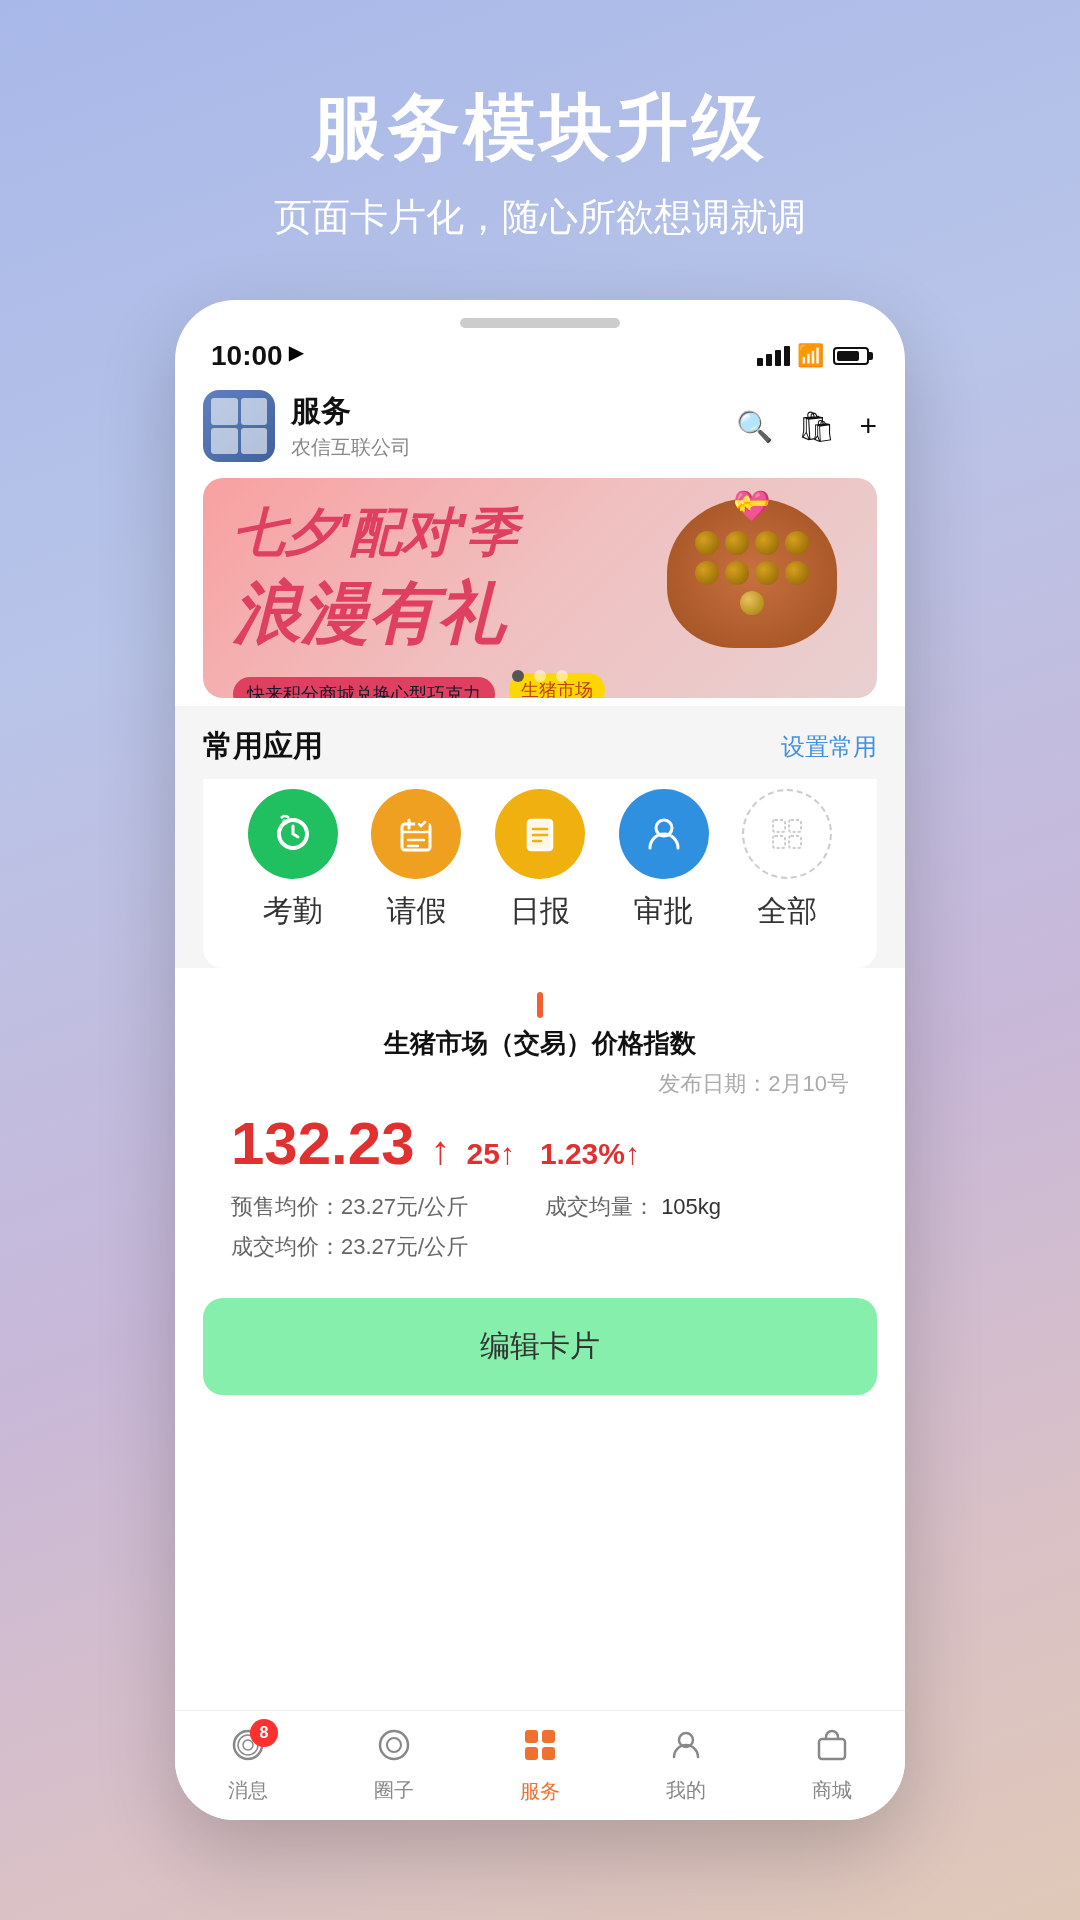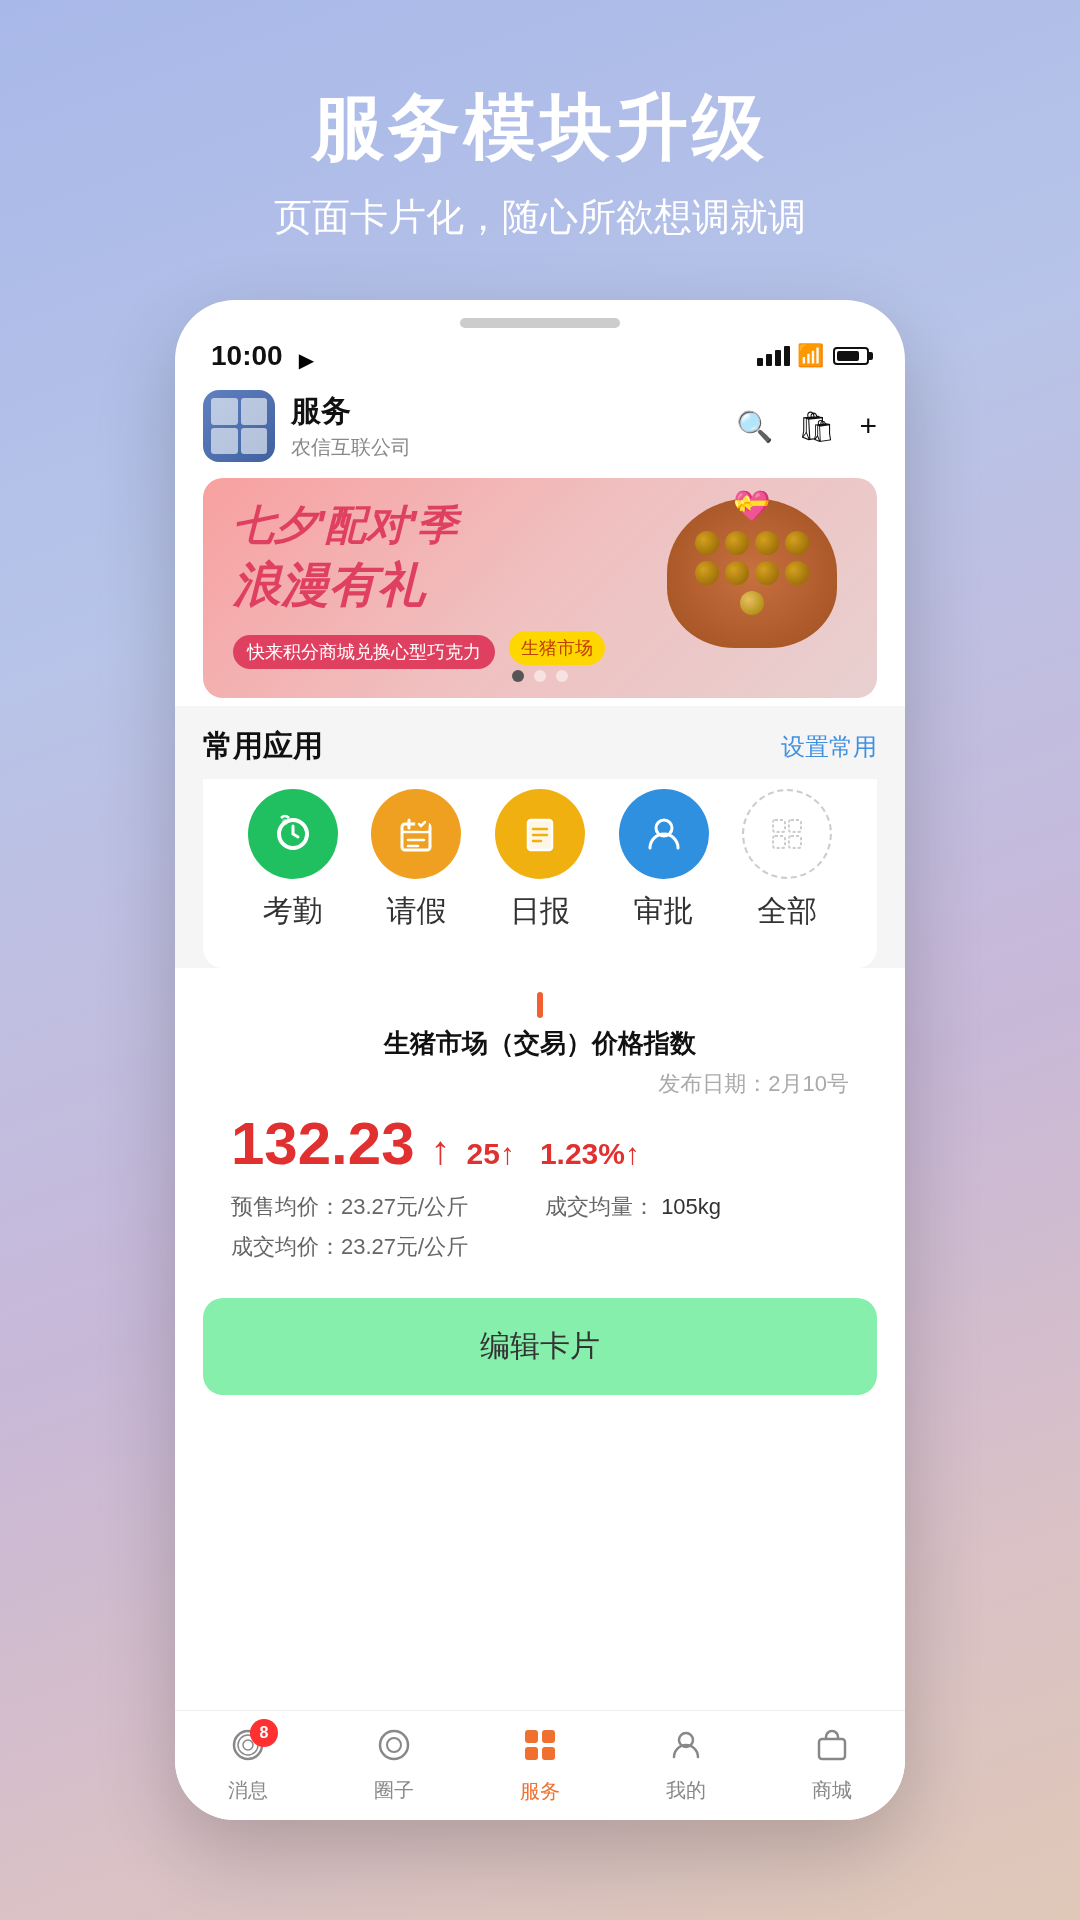--- a/index.html
+++ b/index.html
@@ -137,34 +137,34 @@
       overflow: hidden;
       height: 220px;
       background: linear-gradient(135deg, #f8a0a0 0%, #f0c0c0 50%, #e8d0d0 100%);
       position: relative;
     }
     .banner-content {
       position: absolute;
       left: 30px; top: 20px;
     }
     .banner-title-1 {
-      font-size: 41px;
+      font-size: 52px;
       font-weight: 700;
       color: #e04060;
       font-style: italic;
     }
     .banner-title-2 {
-      font-size: 48px;
+      font-size: 68px;
       font-weight: 700;
       color: #e04060;
       font-style: italic;
     }
     .banner-sub {
       background: #e04060;
-      color: #ffffff;
+      color: #0f172a;
       font-size: 18px;
       padding: 5px 14px;
       border-radius: 20px;
       margin-top: 8px;
       display: inline-block;
     }
     .banner-cta {
       display: inline-block;
       background: #ffd700;
       color: #c04000;
@@ -351,21 +351,21 @@
 
 <div class="promo-header">
   <div class="promo-title">服务模块升级</div>
   <div class="promo-subtitle">页面卡片化，随心所欲想调就调</div>
 </div>
 
 <div class="phone-mockup">
   <div class="phone-notch"></div>
 
   <div class="status-bar">
-    <div style="display:flex;align-items:flex-end;gap:16px">
+    <div style="display:flex;align-items:flex-start;gap:6px">
       <span class="status-time">10:00</span>
       <span style="font-size:20px;">▶</span>
     </div>
     <div class="status-icons">
       <div class="signal-bars">
         <div class="signal-bar" style="height:8px"></div>
         <div class="signal-bar" style="height:12px"></div>
         <div class="signal-bar" style="height:16px"></div>
         <div class="signal-bar" style="height:20px"></div>
       </div>

